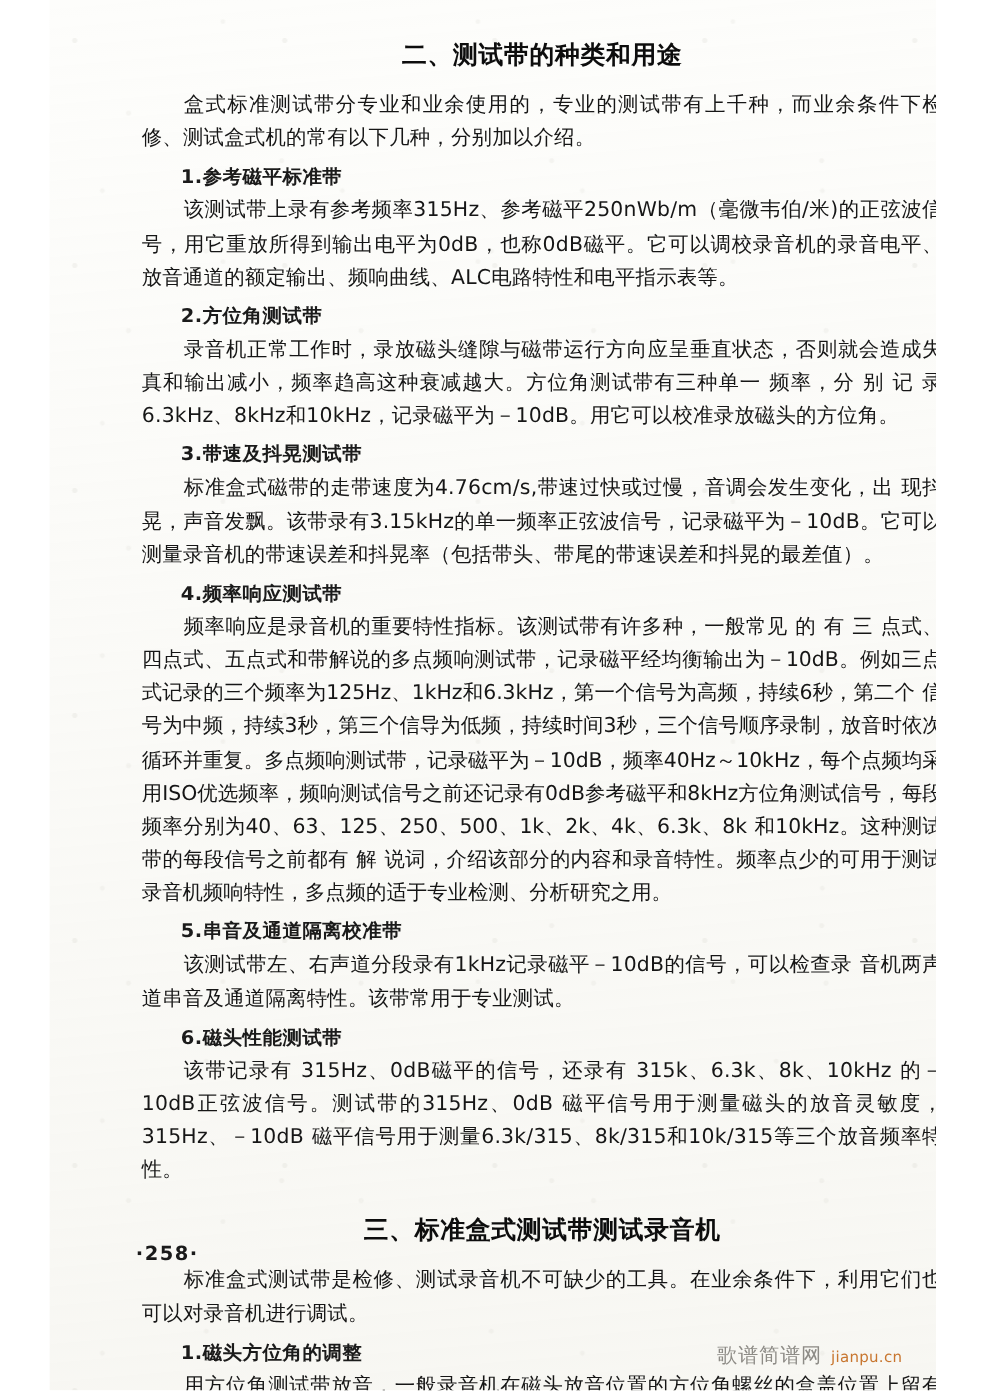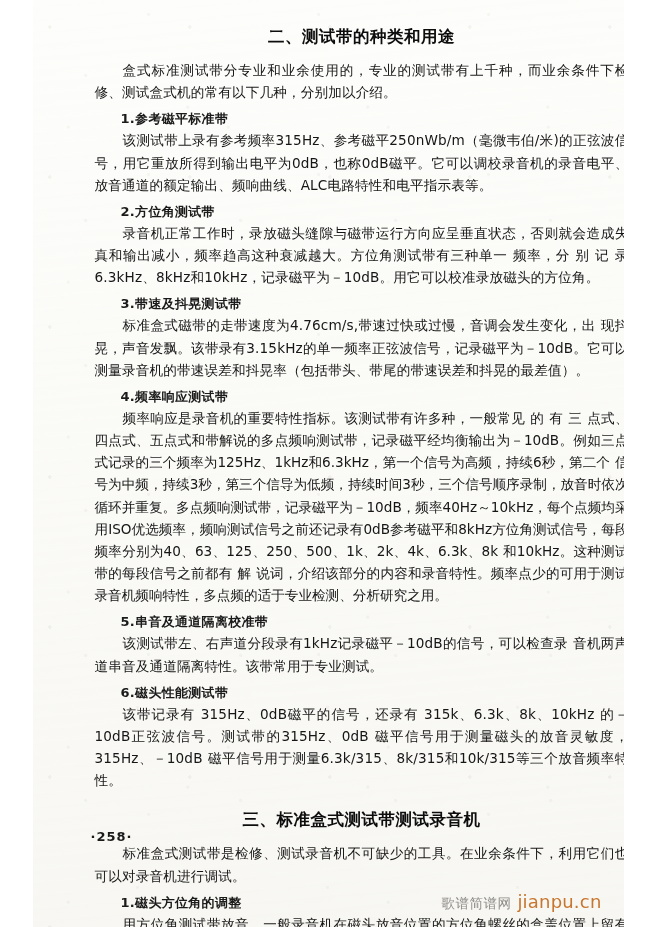--- a/index.html
+++ b/index.html
@@ -113,21 +113,21 @@
   }
 
   .watermark-cn {
     font-size: 13.5px;
     color: #8d8b86;
     letter-spacing: 0.5px;
     font-family: "DejaVu Sans", "Liberation Sans", sans-serif;
   }
 
   .watermark-url {
-    font-size: 18px;
+    font-size: 10px;
     color: #c8762f;
     letter-spacing: 0.2px;
     font-family: "DejaVu Sans", "Liberation Sans", sans-serif;
   }
 </style>
 </head>
 <body>
 
 <div class="page">
 

